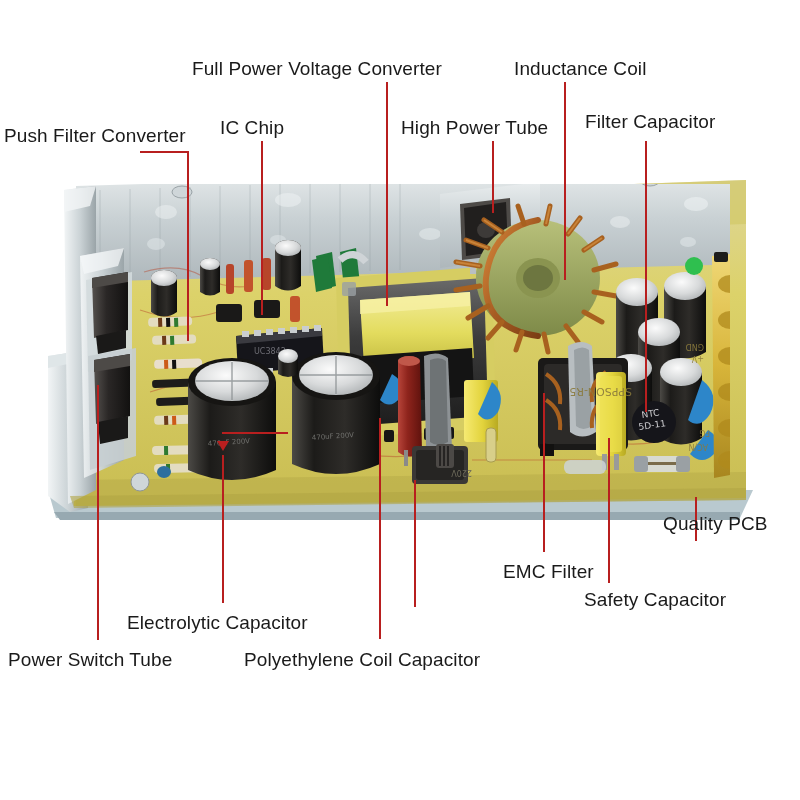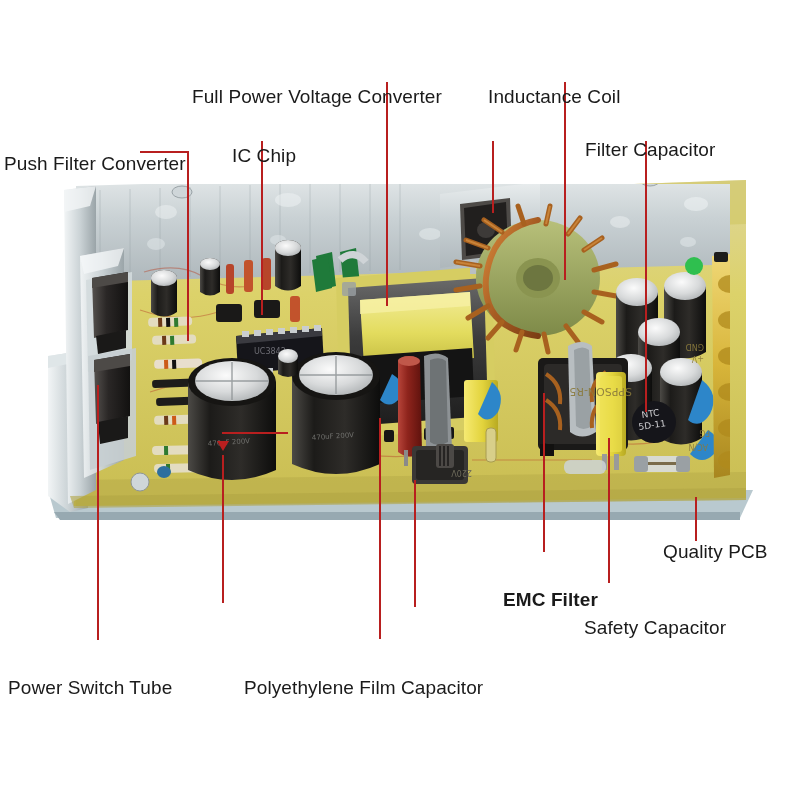--- a/index.html
+++ b/index.html
@@ -15,21 +15,20 @@
     width: 800px; height: 800px;
     background: #ffffff;
   }
   .label {
     position: absolute;
     font-size: 19px;
     color: #1a1a1a;
     white-space: nowrap;
     letter-spacing: 0.1px;
     line-height: 1;
-    margin-top: 28px;
   }
   .leader {
     position: absolute;
     background: #b81f1f;
   }
   .leader.v { width: 2px; }
   .leader.h { height: 2px; }
   .arrowhead {
     position: absolute;
     width: 0; height: 0;
@@ -518,23 +517,25 @@
   <div class="leader v" style="left:543px;top:393px;height:159px;"></div>
   <div class="leader v" style="left:608px;top:438px;height:145px;"></div>
   <div class="leader v" style="left:414px;top:480px;height:127px;"></div>
   <div class="leader v" style="left:379px;top:418px;height:221px;"></div>
   <div class="leader h" style="left:222px;top:432px;width:66px;"></div>
   <div class="leader v" style="left:222px;top:455px;height:148px;"></div>
   <div class="arrowhead" style="left:217px;top:441px;transform:rotate(180deg);"></div>
   <div class="leader v" style="left:97px;top:385px;height:255px;"></div>
 
   <div class="label" style="left:4px;top:126px;">Push Filter Converter</div>
-  <div class="label" style="left:232px;top:118px;text-align:center;">IC Chip</div>
+  <div class="label" style="left:220px;top:118px;text-align:center;">IC Chip</div>
   <div class="label" style="left:192px;top:59px;">Full Power Voltage Converter</div>
-  <div class="label" style="left:488px;top:59px;">Inductance Coil</div>
+  <div class="label" style="left:514px;top:59px;">Inductance Coil</div>
+  <div class="label" style="left:401px;top:118px;">High Power Tube</div>
   <div class="label" style="left:585px;top:112px;">Filter Capacitor</div>
   <div class="label" style="left:663px;top:514px;">Quality PCB</div>
-  <div class="label" style="left:503px;top:562px;font-weight:bold;">EMC Filter</div>
+  <div class="label" style="left:503px;top:562px;">EMC Filter</div>
   <div class="label" style="left:584px;top:590px;">Safety Capacitor</div>
-  <div class="label" style="left:244px;top:650px;">Polyethylene Film Capacitor</div>
+  <div class="label" style="left:127px;top:613px;">Electrolytic Capacitor</div>
+  <div class="label" style="left:244px;top:650px;">Polyethylene Coil Capacitor</div>
   <div class="label" style="left:8px;top:650px;">Power Switch Tube</div>
 
 </div>
 
 </body></html>

